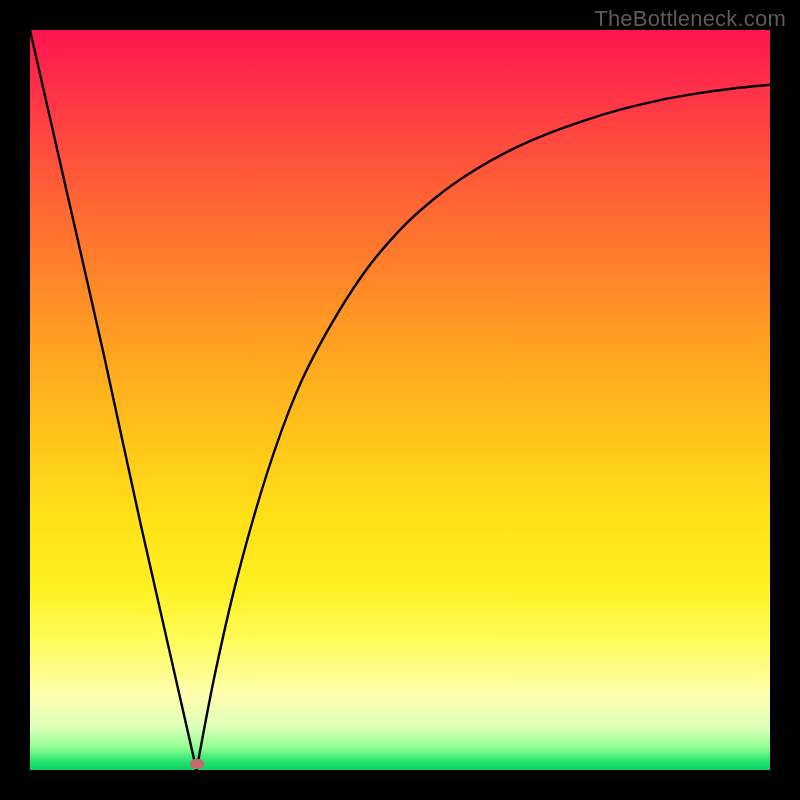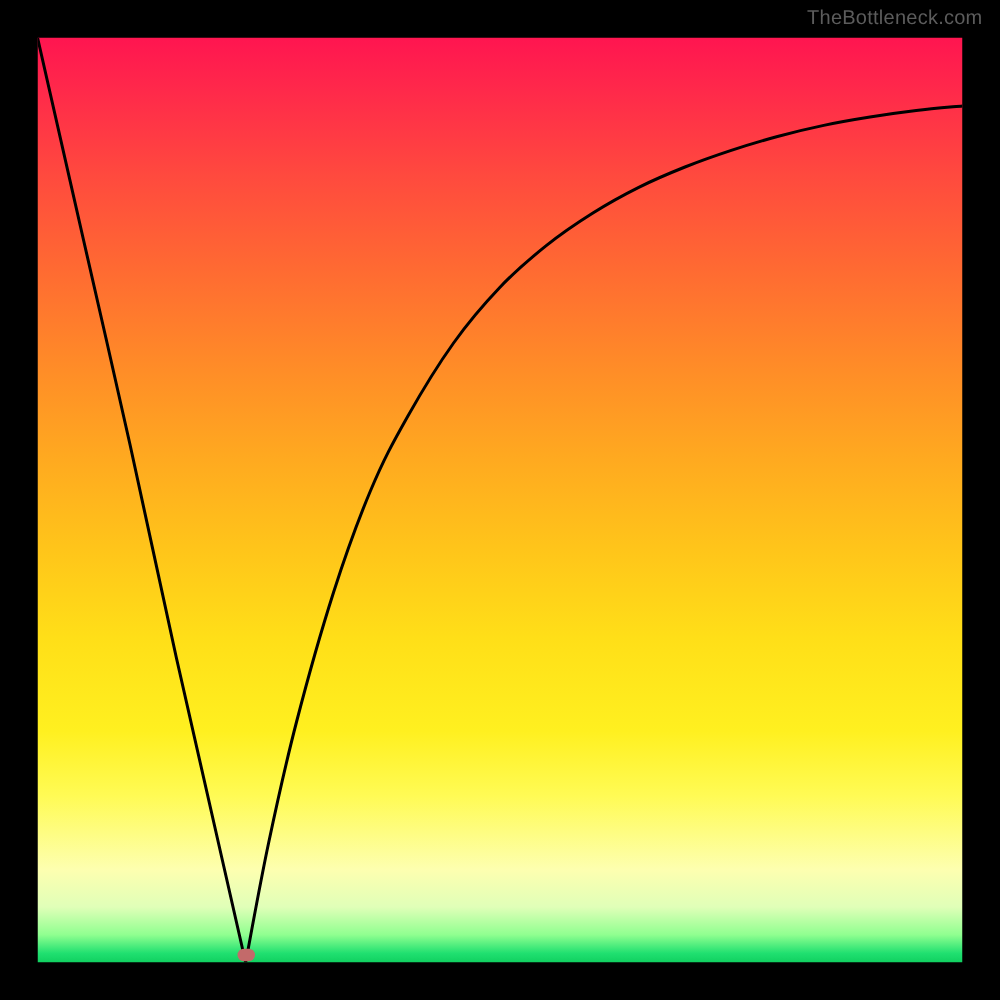--- a/index.html
+++ b/index.html
@@ -50,21 +50,21 @@
   }
   .curve-layer {
     position: absolute;
     inset: 0;
   }
   .watermark {
     position: absolute;
     top: 6px;
     right: 14px;
     color: #5c5c5c;
-    font-size: 16px;
+    font-size: 22px;
     letter-spacing: 0.2px;
     font-weight: 400;
     user-select: none;
   }
   .marker {
     position: absolute;
     width: 14px;
     height: 10px;
     border-radius: 5px;
     background: #c36a6a;

